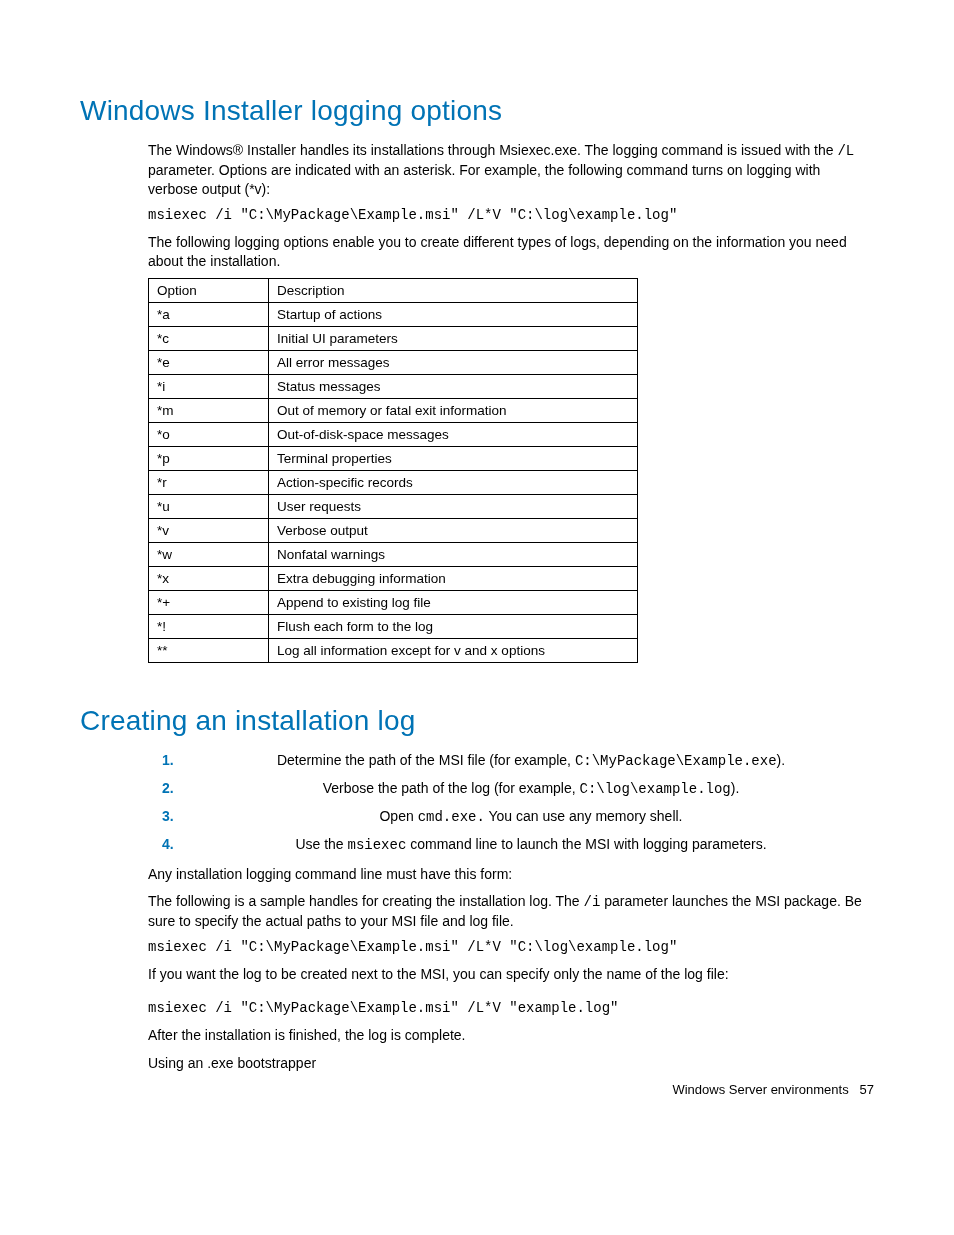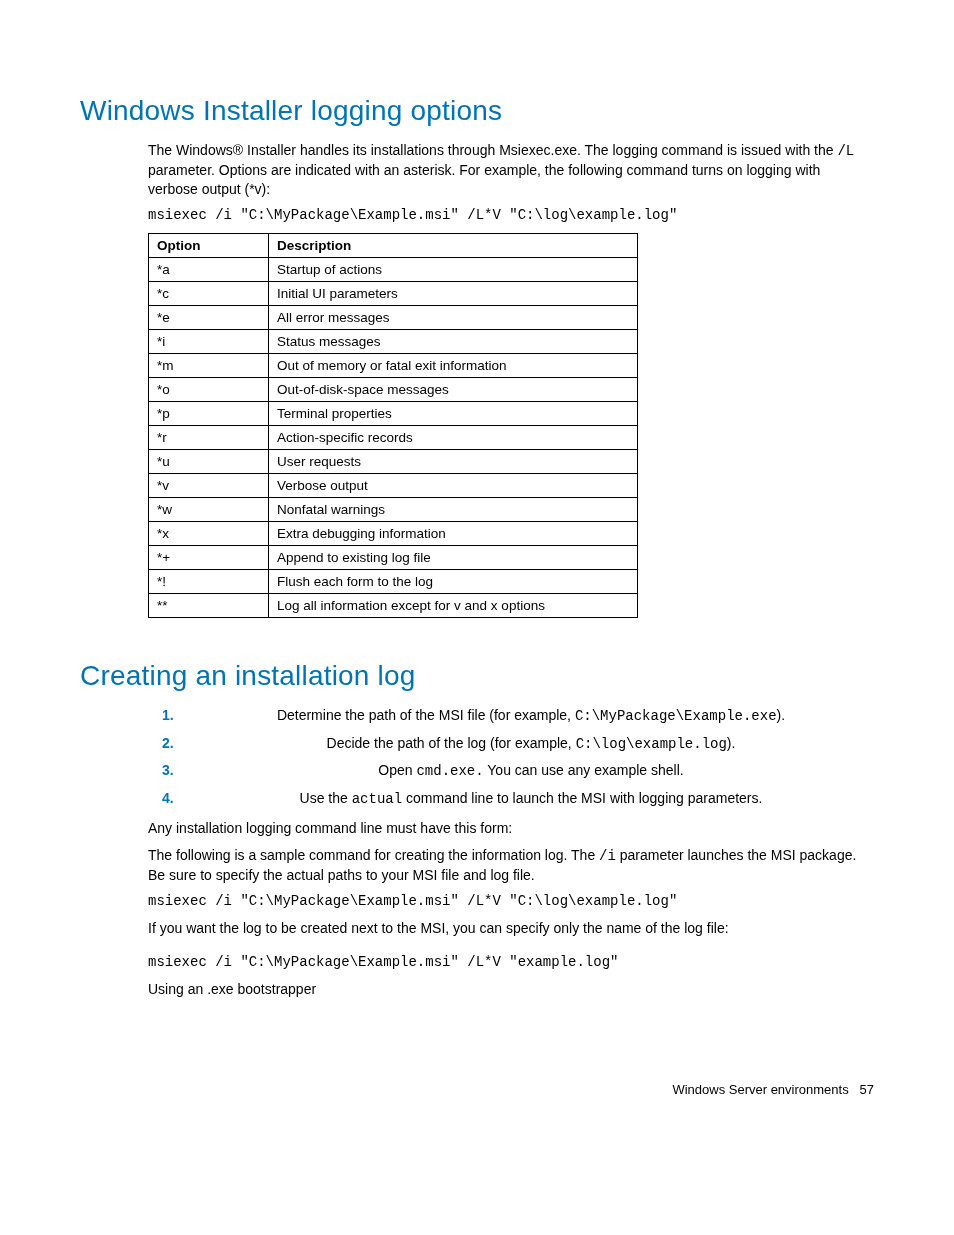--- a/index.html
+++ b/index.html
@@ -46,21 +46,21 @@
     width: 490px;
   }
   table.opts th, table.opts td {
     border: 1px solid #000;
     padding: 4px 8px;
     text-align: left;
     font-size: 13.5px;
     vertical-align: top;
   }
   table.opts th {
-    font-weight: bold;
+    font-weight: normal;
   }
   table.opts col.c1 { width: 120px; }
   ol.steps {
     list-style: none;
     padding: 0;
     margin: 0 0 10px 0;
     counter-reset: step;
   }
   ol.steps li {
     counter-increment: step;
@@ -91,20 +91,21 @@
 
 <div class="page">
 
   <h1>Windows Installer logging options</h1>
 
   <div class="indent">
     <p>
       <span>The Windows® Installer handles its installations through </span><span class="bold">Msiexec.exe.</span><span> The logging command is issued with the </span><span class="mono">/L</span><span> parameter. Options are indicated with an asterisk. For example, the following command turns on logging with verbose output (*v):</span>
     </p>
     <div class="code-line">msiexec /i "C:\MyPackage\Example.msi" /L*V "C:\log\example.log"</div>
+    <p>The following logging options enable you to create different types of logs, depending on the information you need about the installation.</p>
 
     <table class="opts">
       <colgroup>
           <col class="c1">
           <col>
         </colgroup>
       <thead>
         <tr>
           <th>Option</th>
           <th>Description</th>
@@ -175,35 +176,36 @@
     </table>
   </div>
 
   <div class="h2spacer"></div>
 
   <h1>Creating an installation log</h1>
 
   <div class="indent">
     <ol class="steps" id="steps-list">
         <li><span>Determine the path of the MSI file (for example, </span><span class="mono">C:\MyPackage\Example.exe</span><span>).</span></li>
-        <li><span>Decide the path of the log (for example, </span><span class="mono">C:\log\example.log</span><span>).</span></li>
-        <li><span>Open </span><span class="mono">cmd.exe.</span><span> You can use any example shell.</span></li>
-        <li><span>Use the </span><span class="mono">actual</span><span> command line to launch the MSI with logging parameters.</span></li>
+        <li><span>Verbose the path of the log (for example, </span><span class="mono">C:\log\example.log</span><span>).</span></li>
+        <li><span>Open </span><span class="mono">cmd.exe.</span><span> You can use any memory shell.</span></li>
+        <li><span>Use the </span><span class="mono">msiexec</span><span> command line to launch the MSI with logging parameters.</span></li>
       </ol>
 
     <p>Any installation logging command line must have this form:</p>
 
     <p>
-      <span>The following is a sample command for creating the information log. The </span><span class="mono">/i</span><span> parameter launches the MSI package. Be sure to specify the actual paths to your MSI file and log file.</span>
+      <span>The following is a sample handles for creating the installation log. The </span><span class="mono">/i</span><span> parameter launches the MSI package. Be sure to specify the actual paths to your MSI file and log file.</span>
     </p>
     <div class="code-line">msiexec /i "C:\MyPackage\Example.msi" /L*V "C:\log\example.log"</div>
 
     <p style="margin-bottom:16px">If you want the log to be created next to the MSI, you can specify only the name of the log file:</p>
     <div class="code-line" style="margin-top:0">msiexec /i "C:\MyPackage\Example.msi" /L*V "example.log"</div>
 
+    <p>After the installation is finished, the log is complete.</p>
 
     <p class="bold" style="margin-top:10px">Using an .exe bootstrapper</p>
   </div>
 
   <div class="footer">
     <span>Windows Server environments</span>&nbsp;&nbsp;&nbsp;<span>57</span>
   </div>
 
 </div>
 

